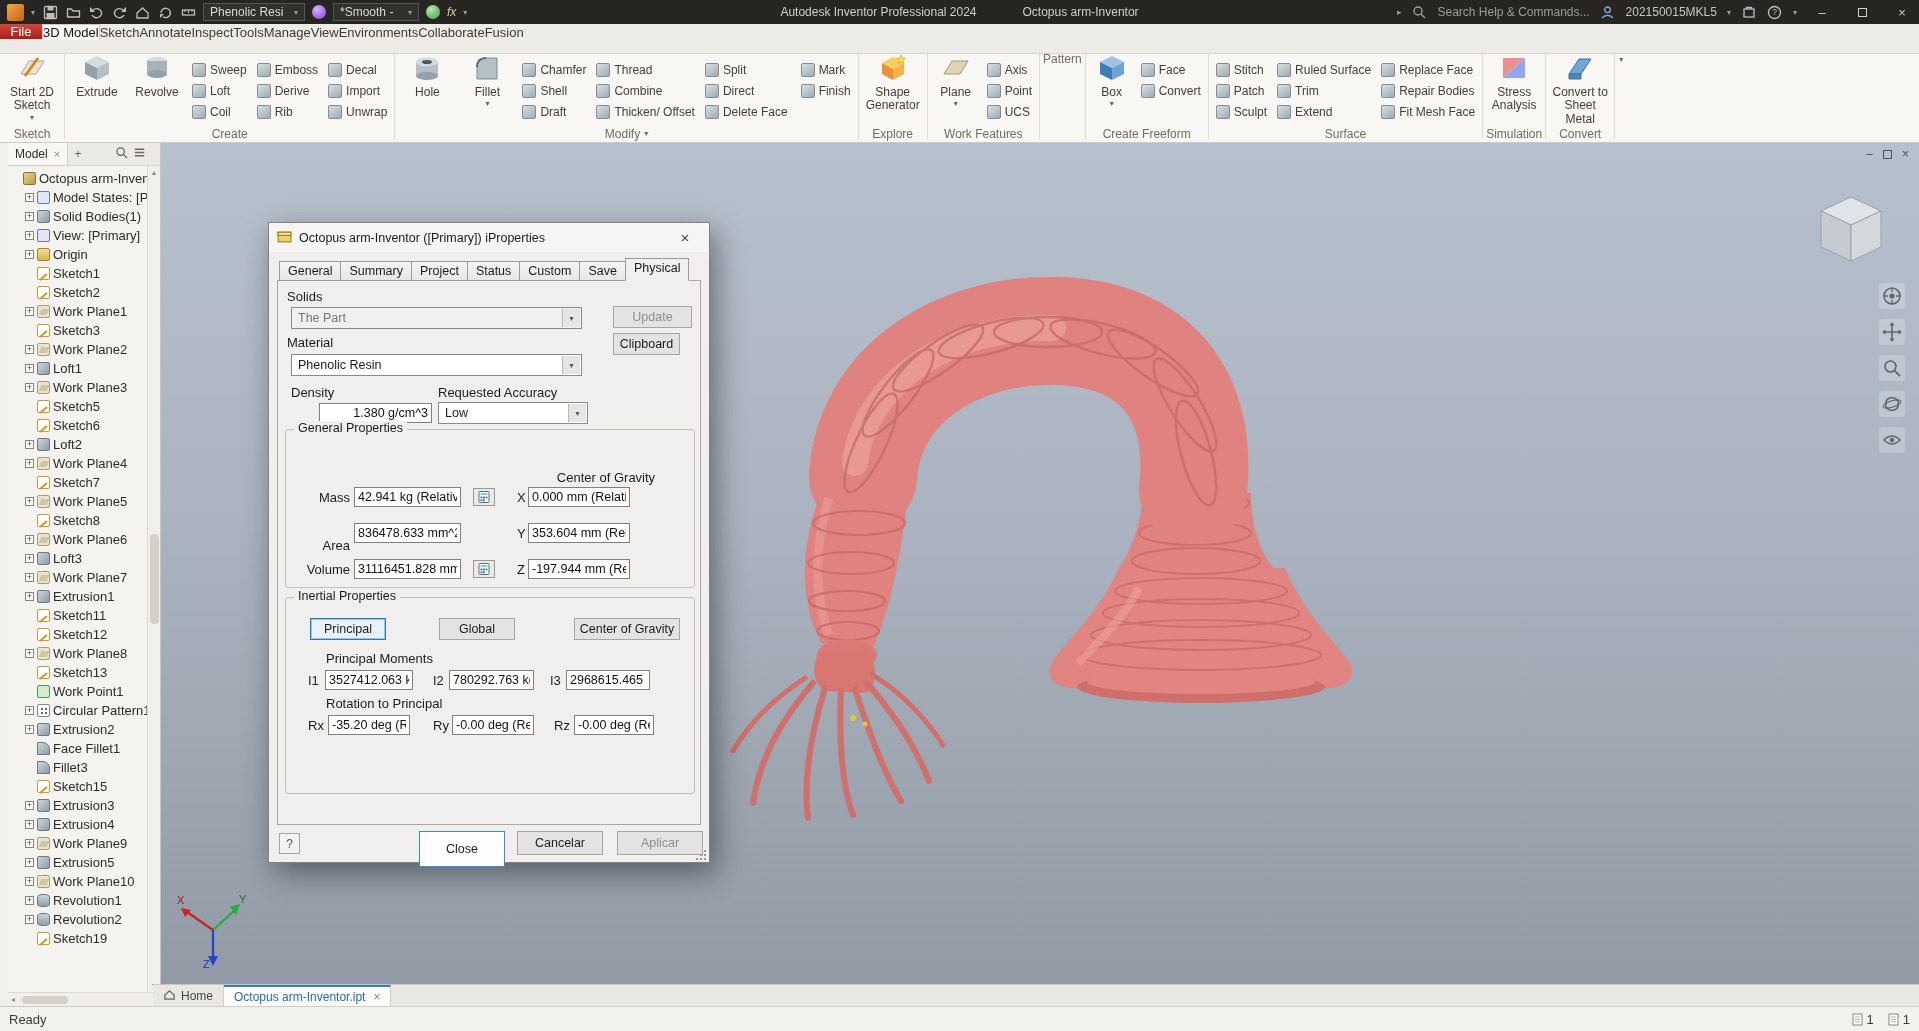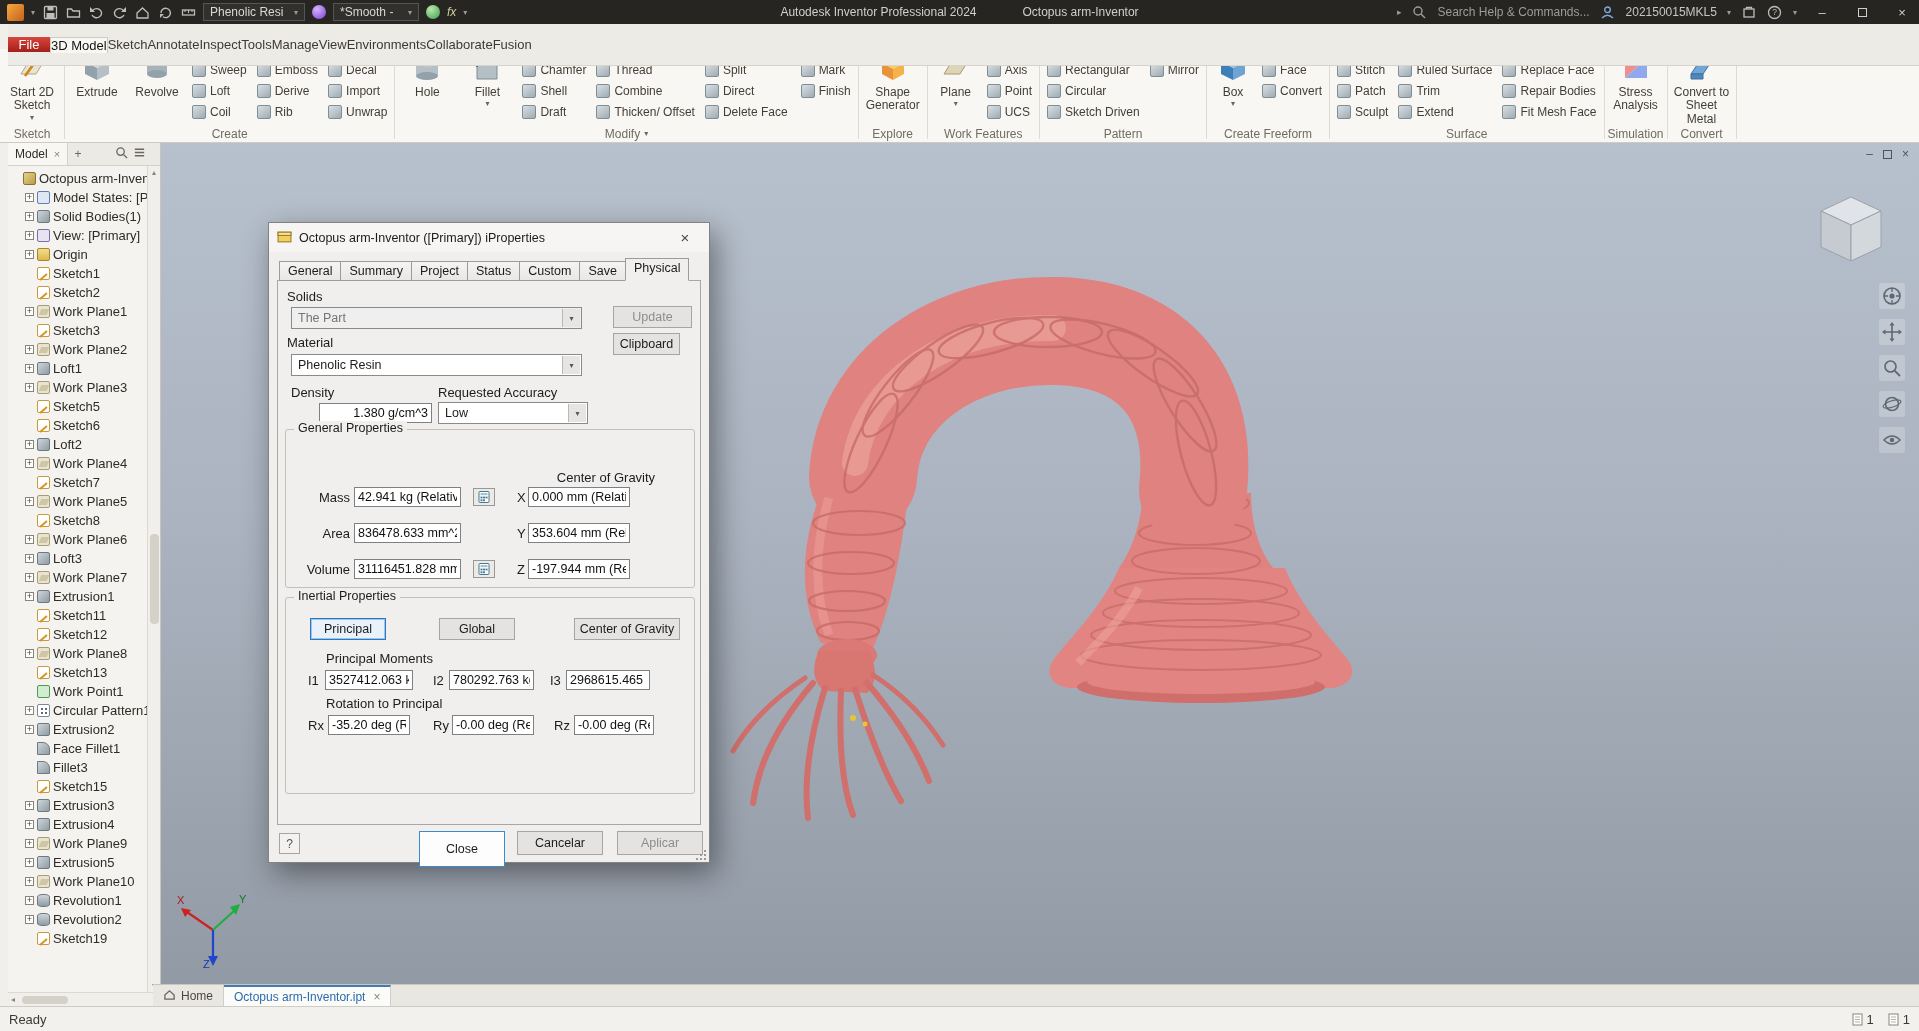--- a/index.html
+++ b/index.html
@@ -15,21 +15,21 @@
   .sphere{width:14px;height:14px;border-radius:50%;flex:none}
   .sphere.purple{background:radial-gradient(circle at 35% 30%,#d7b3ff,#7b3fd1)}
   .sphere.green{background:radial-gradient(circle at 35% 30%,#b9e8a9,#3f9e4f)}
   .fx{font-style:italic;color:#cfcf9a;font-size:12px}
   .tcenter{position:absolute;left:0;right:0;top:0;height:24px;display:flex;align-items:center;justify-content:center;gap:46px;pointer-events:none;color:#cfcfcf;font-size:12px}
   .tb-right{margin-left:auto;display:flex;align-items:center;gap:10px;padding-right:2px}
   .searchtxt{color:#9c9c9c}
   .winbtn{width:30px;height:24px;display:flex;align-items:center;justify-content:center;color:#cfcfcf;font-size:13px}
   .maxbox{width:9px;height:9px;border:1px solid #cfcfcf}
   
-  .tabrow{position:absolute;top:24px;left:8px;right:0;height:42px;background:#edebe6;display:flex;align-items:center;border-bottom:1px solid #d8d4cc;z-index:55}
+  .tabrow{position:absolute;top:24px;left:0;right:0;height:30px;background:#edebe6;display:flex;align-items:flex-start;border-bottom:1px solid #d8d4cc;z-index:55}
   .file-btn{width:42px;background:linear-gradient(#d8453c,#a51f1a);color:#fff;display:flex;align-items:center;justify-content:center;font-size:13px}
   .tabs{display:flex;align-items:stretch}
   .rtab{padding:0 0;display:flex;align-items:center;font-size:13px;color:#3e3a33}
   .rtab.active{background:#f8f7f4;border:1px solid #d0ccc2;border-bottom:none;color:#141210}
   
   .ribbon{position:absolute;top:49px;left:0;right:0;height:94px;background:#f8f7f4;display:flex;border-bottom:1px solid #cfcbc2;z-index:54}
   .rpanel{display:flex;flex-direction:column;padding:1px 3px 0}
   .rcontent{flex:1;display:flex;align-items:flex-start;gap:2px}
   .rlabel{height:17px;font-size:12px;color:#716c61;display:flex;align-items:center;justify-content:center;gap:4px}
   .pdiv{width:1px;background:#dedbd3;margin:3px 0}
@@ -469,44 +469,20 @@
             <span class="sicon"></span>
             <span>UCS</span>
           </div>
         </div>
     </div>
     <div class="rlabel">Work Features</div>
   </div>
   <div class="pdiv"></div>
 
   <div class="rpanel">
-    <div class="rcontent">
-      <div class="smallcol">
-
-          <div class="smallbtn">
-            <span class="sicon"></span>
-            <span>Rectangular</span>
-          </div>
-
-          <div class="smallbtn">
-            <span class="sicon"></span>
-            <span>Circular</span>
-          </div>
-
-          <div class="smallbtn">
-            <span class="sicon"></span>
-            <span>Sketch Driven</span>
-          </div>
-
-          <div class="smallbtn">
-            <span class="sicon"></span>
-            <span>Mirror</span>
-          </div>
-        </div>
-    </div>
     <div class="rlabel">Pattern</div>
   </div>
   <div class="pdiv"></div>
 
   <div class="rpanel">
     <div class="rcontent">
       <div class="bigbtn" style="width:46px">
         <span class="bicon"><svg viewBox="0 0 30 30">
               <polygon points="15,3 27,9 15,15 3,9" fill="#9fc4e8"></polygon>
               <polygon points="3,9 15,15 15,27 3,21" fill="#3f7fb8"></polygon>
@@ -1078,21 +1054,21 @@
           <rect x="2.5" y="5.6" width="2" height="1.8" fill="#46788f"></rect>
           <rect x="5" y="5.6" width="2" height="1.8" fill="#46788f"></rect>
           <rect x="7.5" y="5.6" width="2" height="1.8" fill="#46788f"></rect>
           <rect x="2.5" y="8.4" width="2" height="1.8" fill="#46788f"></rect>
           <rect x="5" y="8.4" width="2" height="1.8" fill="#46788f"></rect>
         </svg>
       </div>
     <div class="dlab" style="left:231px;top:60px">X</div>
     <input class="dinput" style="left: 242px; top: 57px; width: 102px;" readonly="" value="0.000 mm (Relative">
 
-    <div class="dlab" style="left:18px;top:96px;width:46px;text-align:right">Area</div>
+    <div class="dlab" style="left:18px;top:108px;width:46px;text-align:right">Area</div>
     <input class="dinput" style="left: 68px; top: 93px; width: 107px;" readonly="" value="836478.633 mm^2">
     <div class="dlab" style="left:231px;top:96px">Y</div>
     <input class="dinput" style="left: 242px; top: 93px; width: 102px;" readonly="" value="353.604 mm (Relati">
 
     <div class="dlab" style="left:8px;top:132px;width:56px;text-align:right">Volume</div>
     <input class="dinput" style="left: 68px; top: 129px; width: 107px;" readonly="" value="31116451.828 mm">
     <div class="calcbtn" style="left:187px;top:130px">
         <svg width="12" height="12" viewBox="0 0 12 12">
           <rect x="1" y="0.5" width="10" height="11" rx="1" fill="#fff" stroke="#46788f"></rect>
           <rect x="2.5" y="2" width="7" height="2.2" fill="#9fc4d6"></rect>

